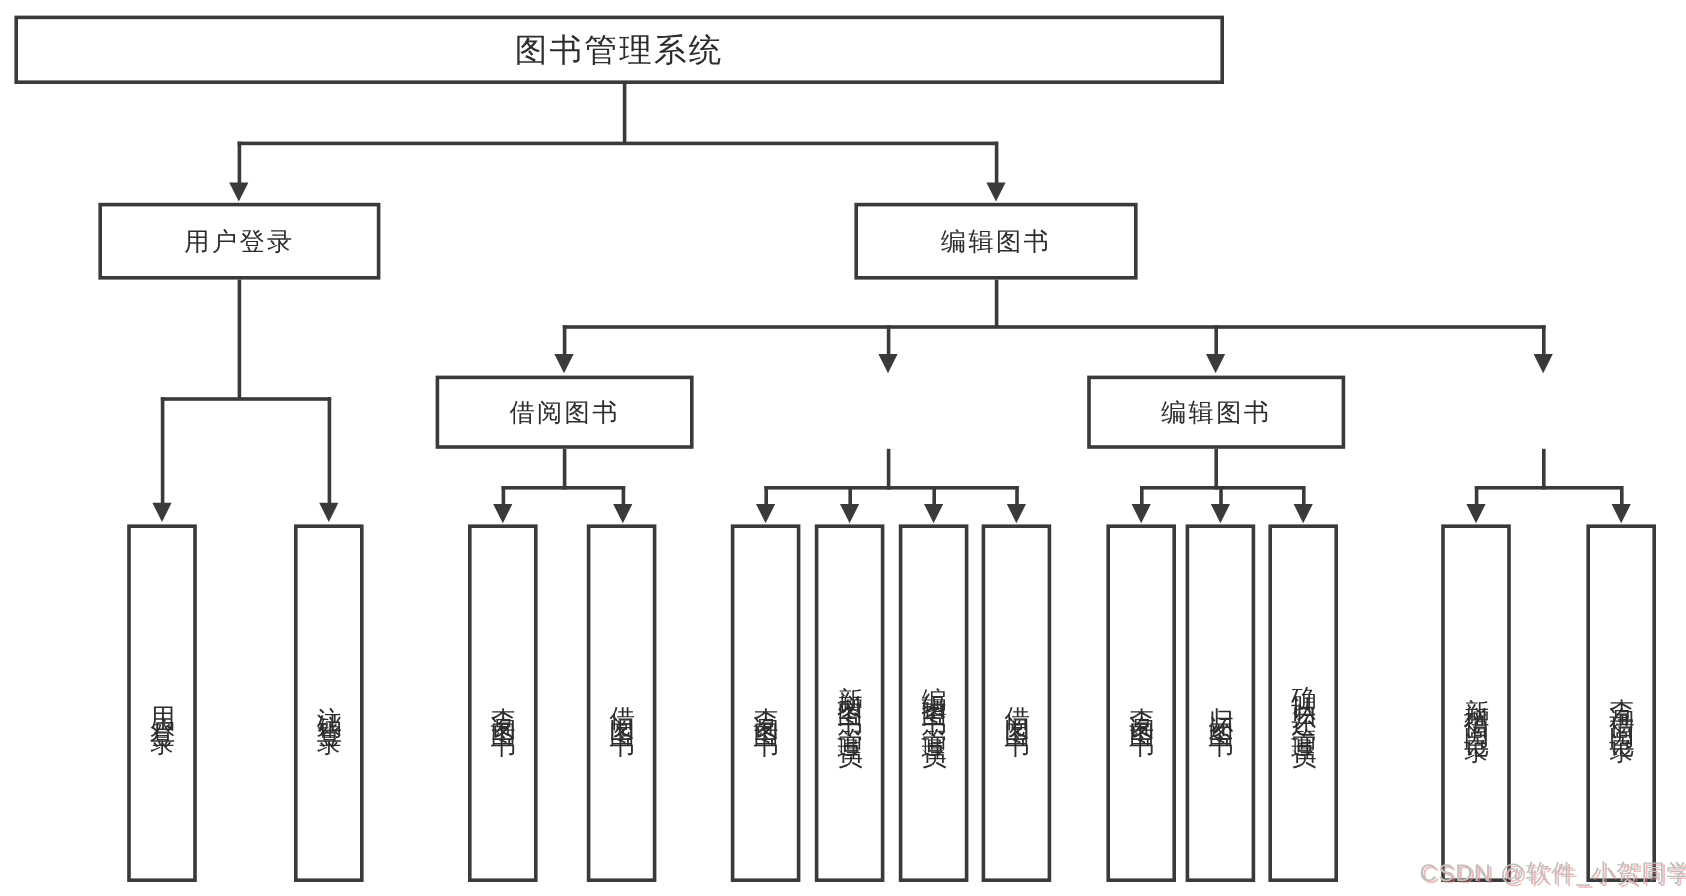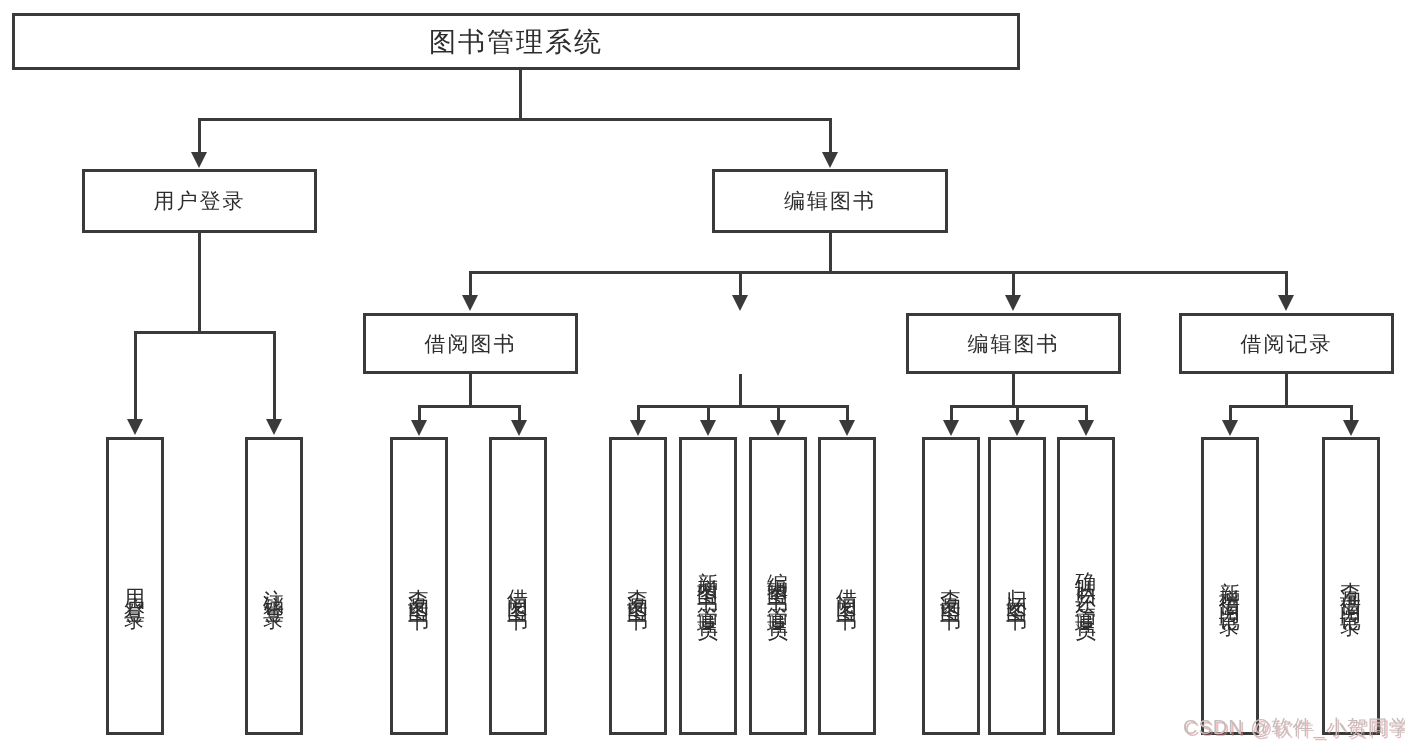--- a/index.html
+++ b/index.html
@@ -81,21 +81,20 @@
   <div class="arrowhead" style="left:462px;top:295px;"></div>
   <div class="vline" style="left:739px;top:271px;height:26px;"></div>
   <div class="arrowhead" style="left:732px;top:295px;"></div>
   <div class="vline" style="left:1012px;top:271px;height:26px;"></div>
   <div class="arrowhead" style="left:1005px;top:295px;"></div>
   <div class="vline" style="left:1285px;top:271px;height:26px;"></div>
   <div class="arrowhead" style="left:1278px;top:295px;"></div>
 
   <div class="node" style="left:363px;top:313px;width:215px;height:61px;">借阅图书</div>
   <div class="node" style="left:906px;top:313px;width:215px;height:61px;">编辑图书</div>
-  <div class="node" style="left:1179px;top:313px;width:215px;height:61px;">借阅记录</div>
 
   <div class="vline" style="left:469px;top:374px;height:34px;"></div>
   <div class="hline" style="left:418px;top:405px;width:103px;"></div>
   <div class="vline" style="left:418px;top:405px;height:17px;"></div>
   <div class="arrowhead" style="left:411px;top:420px;"></div>
   <div class="vline" style="left:518px;top:405px;height:17px;"></div>
   <div class="arrowhead" style="left:511px;top:420px;"></div>
 
   <div class="vline" style="left:739px;top:374px;height:34px;"></div>
   <div class="hline" style="left:637px;top:405px;width:212px;"></div>

